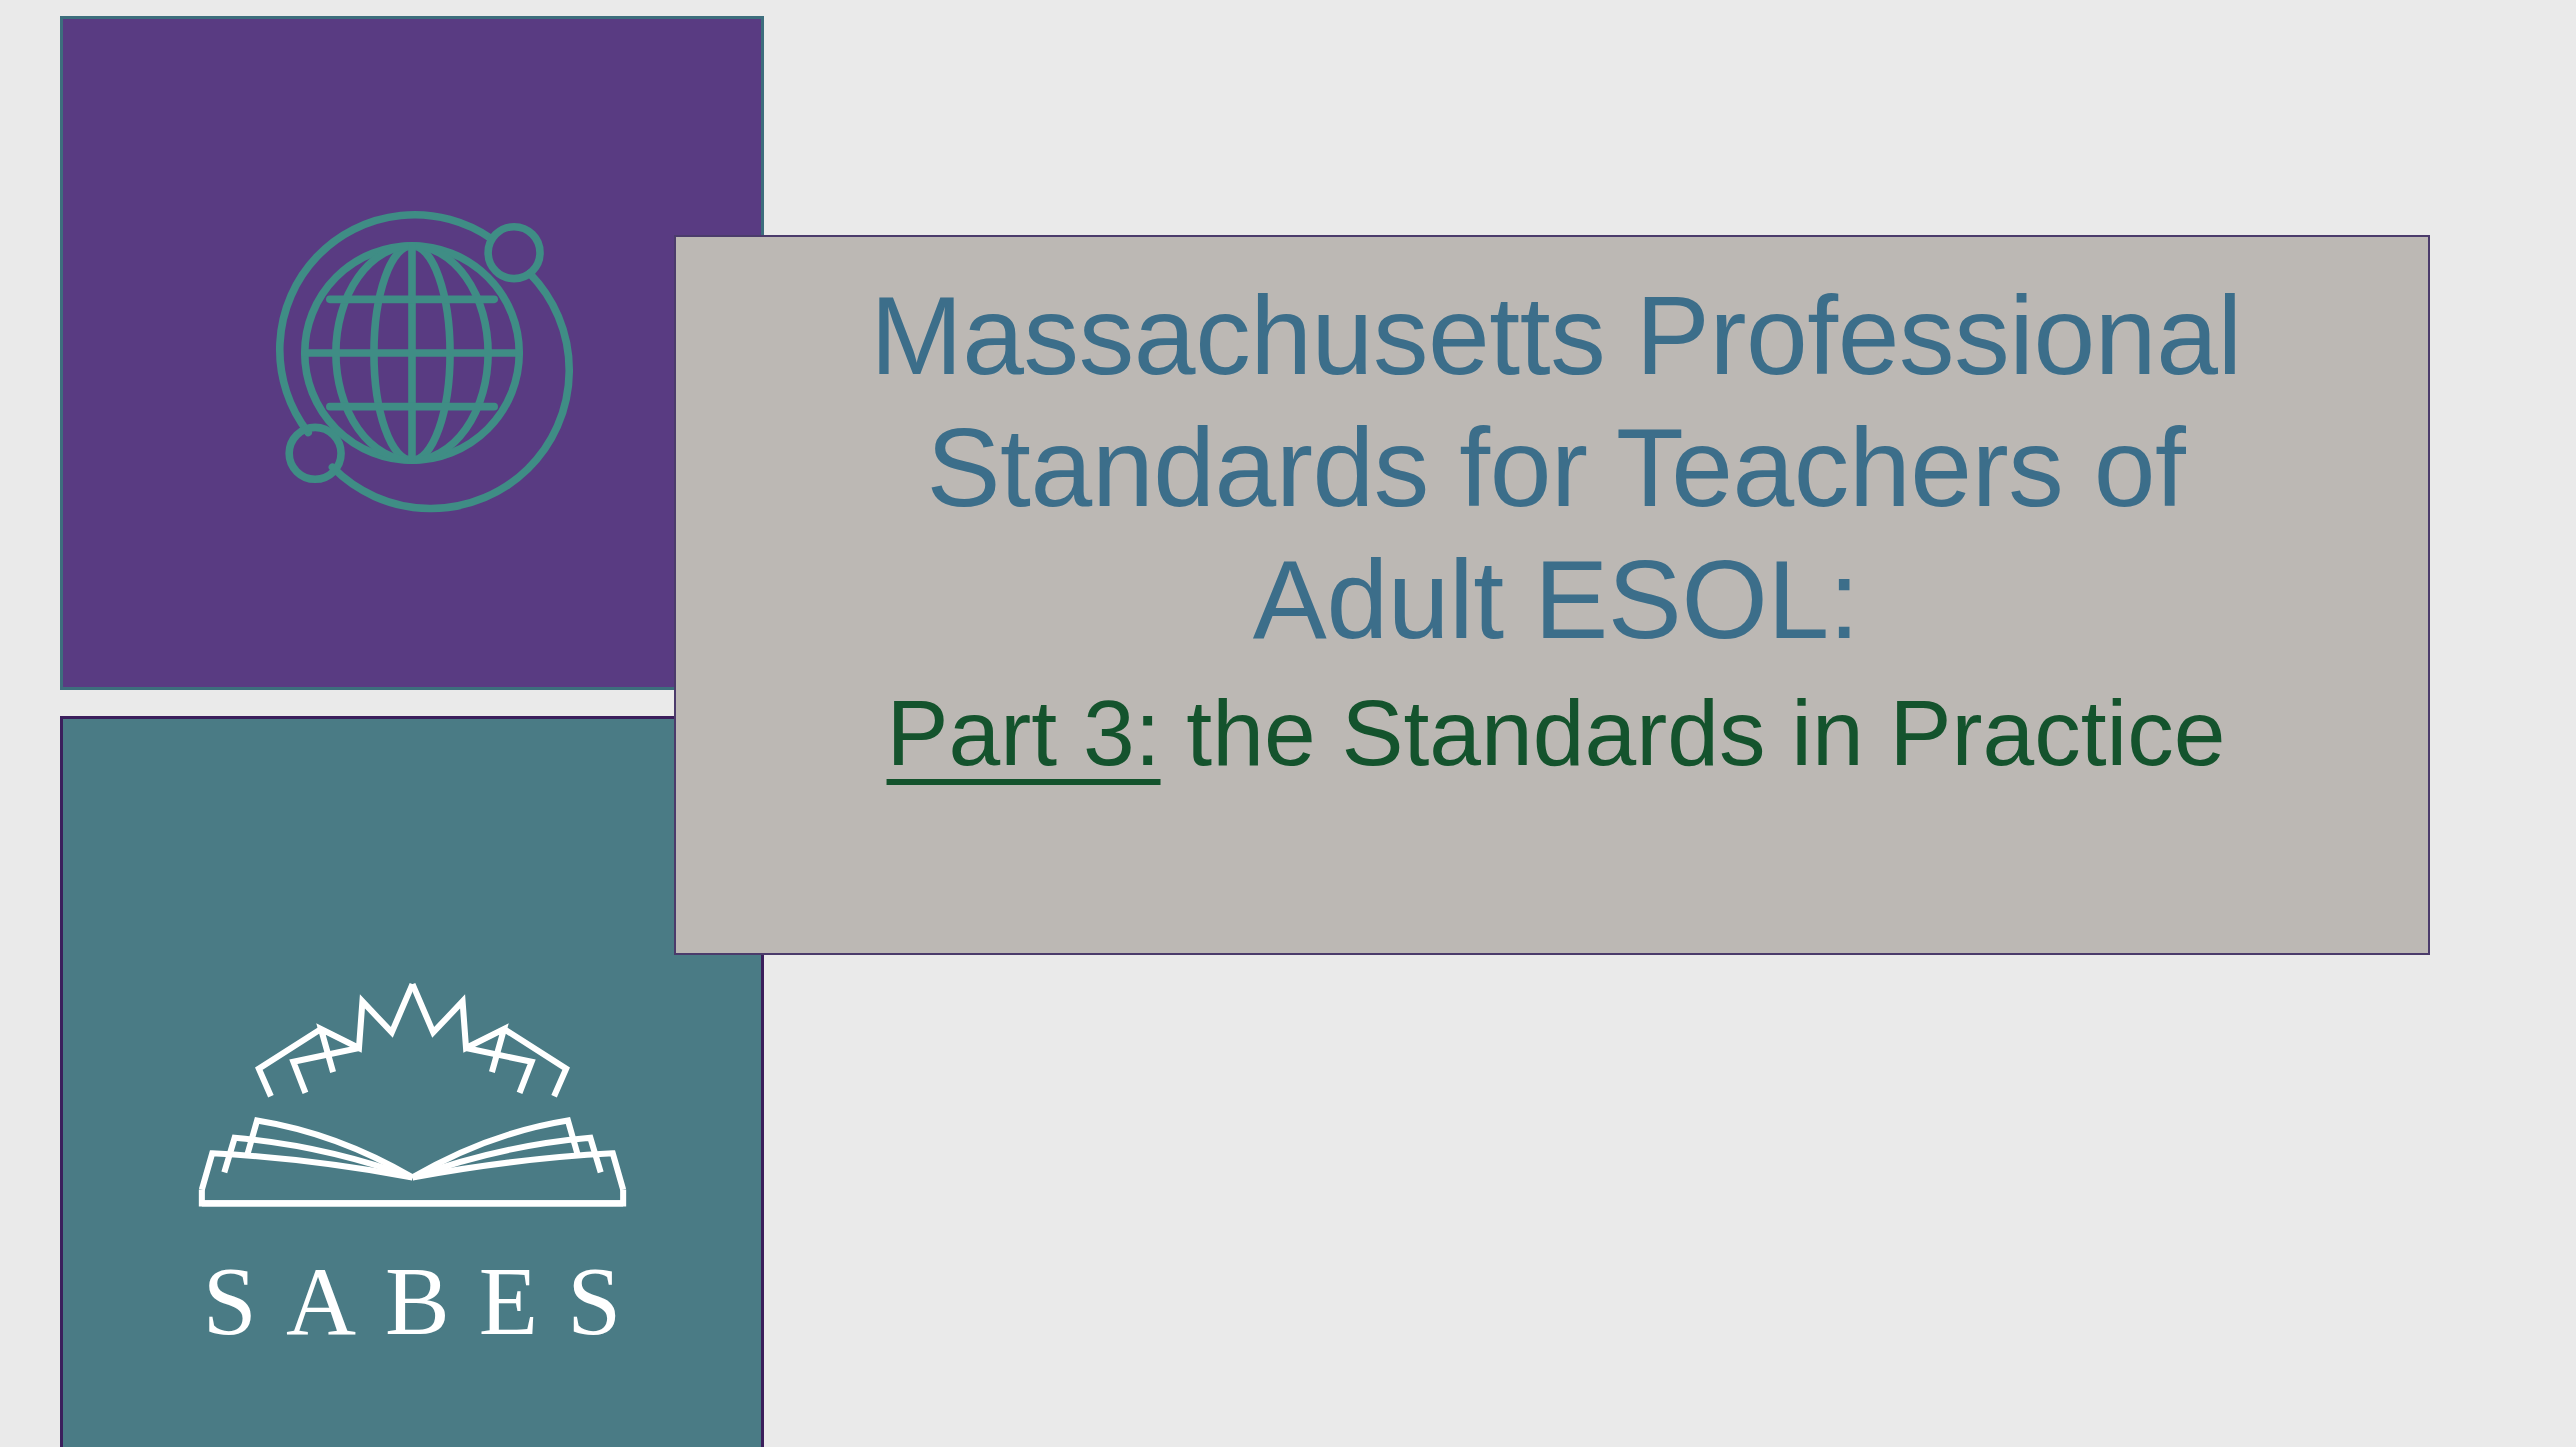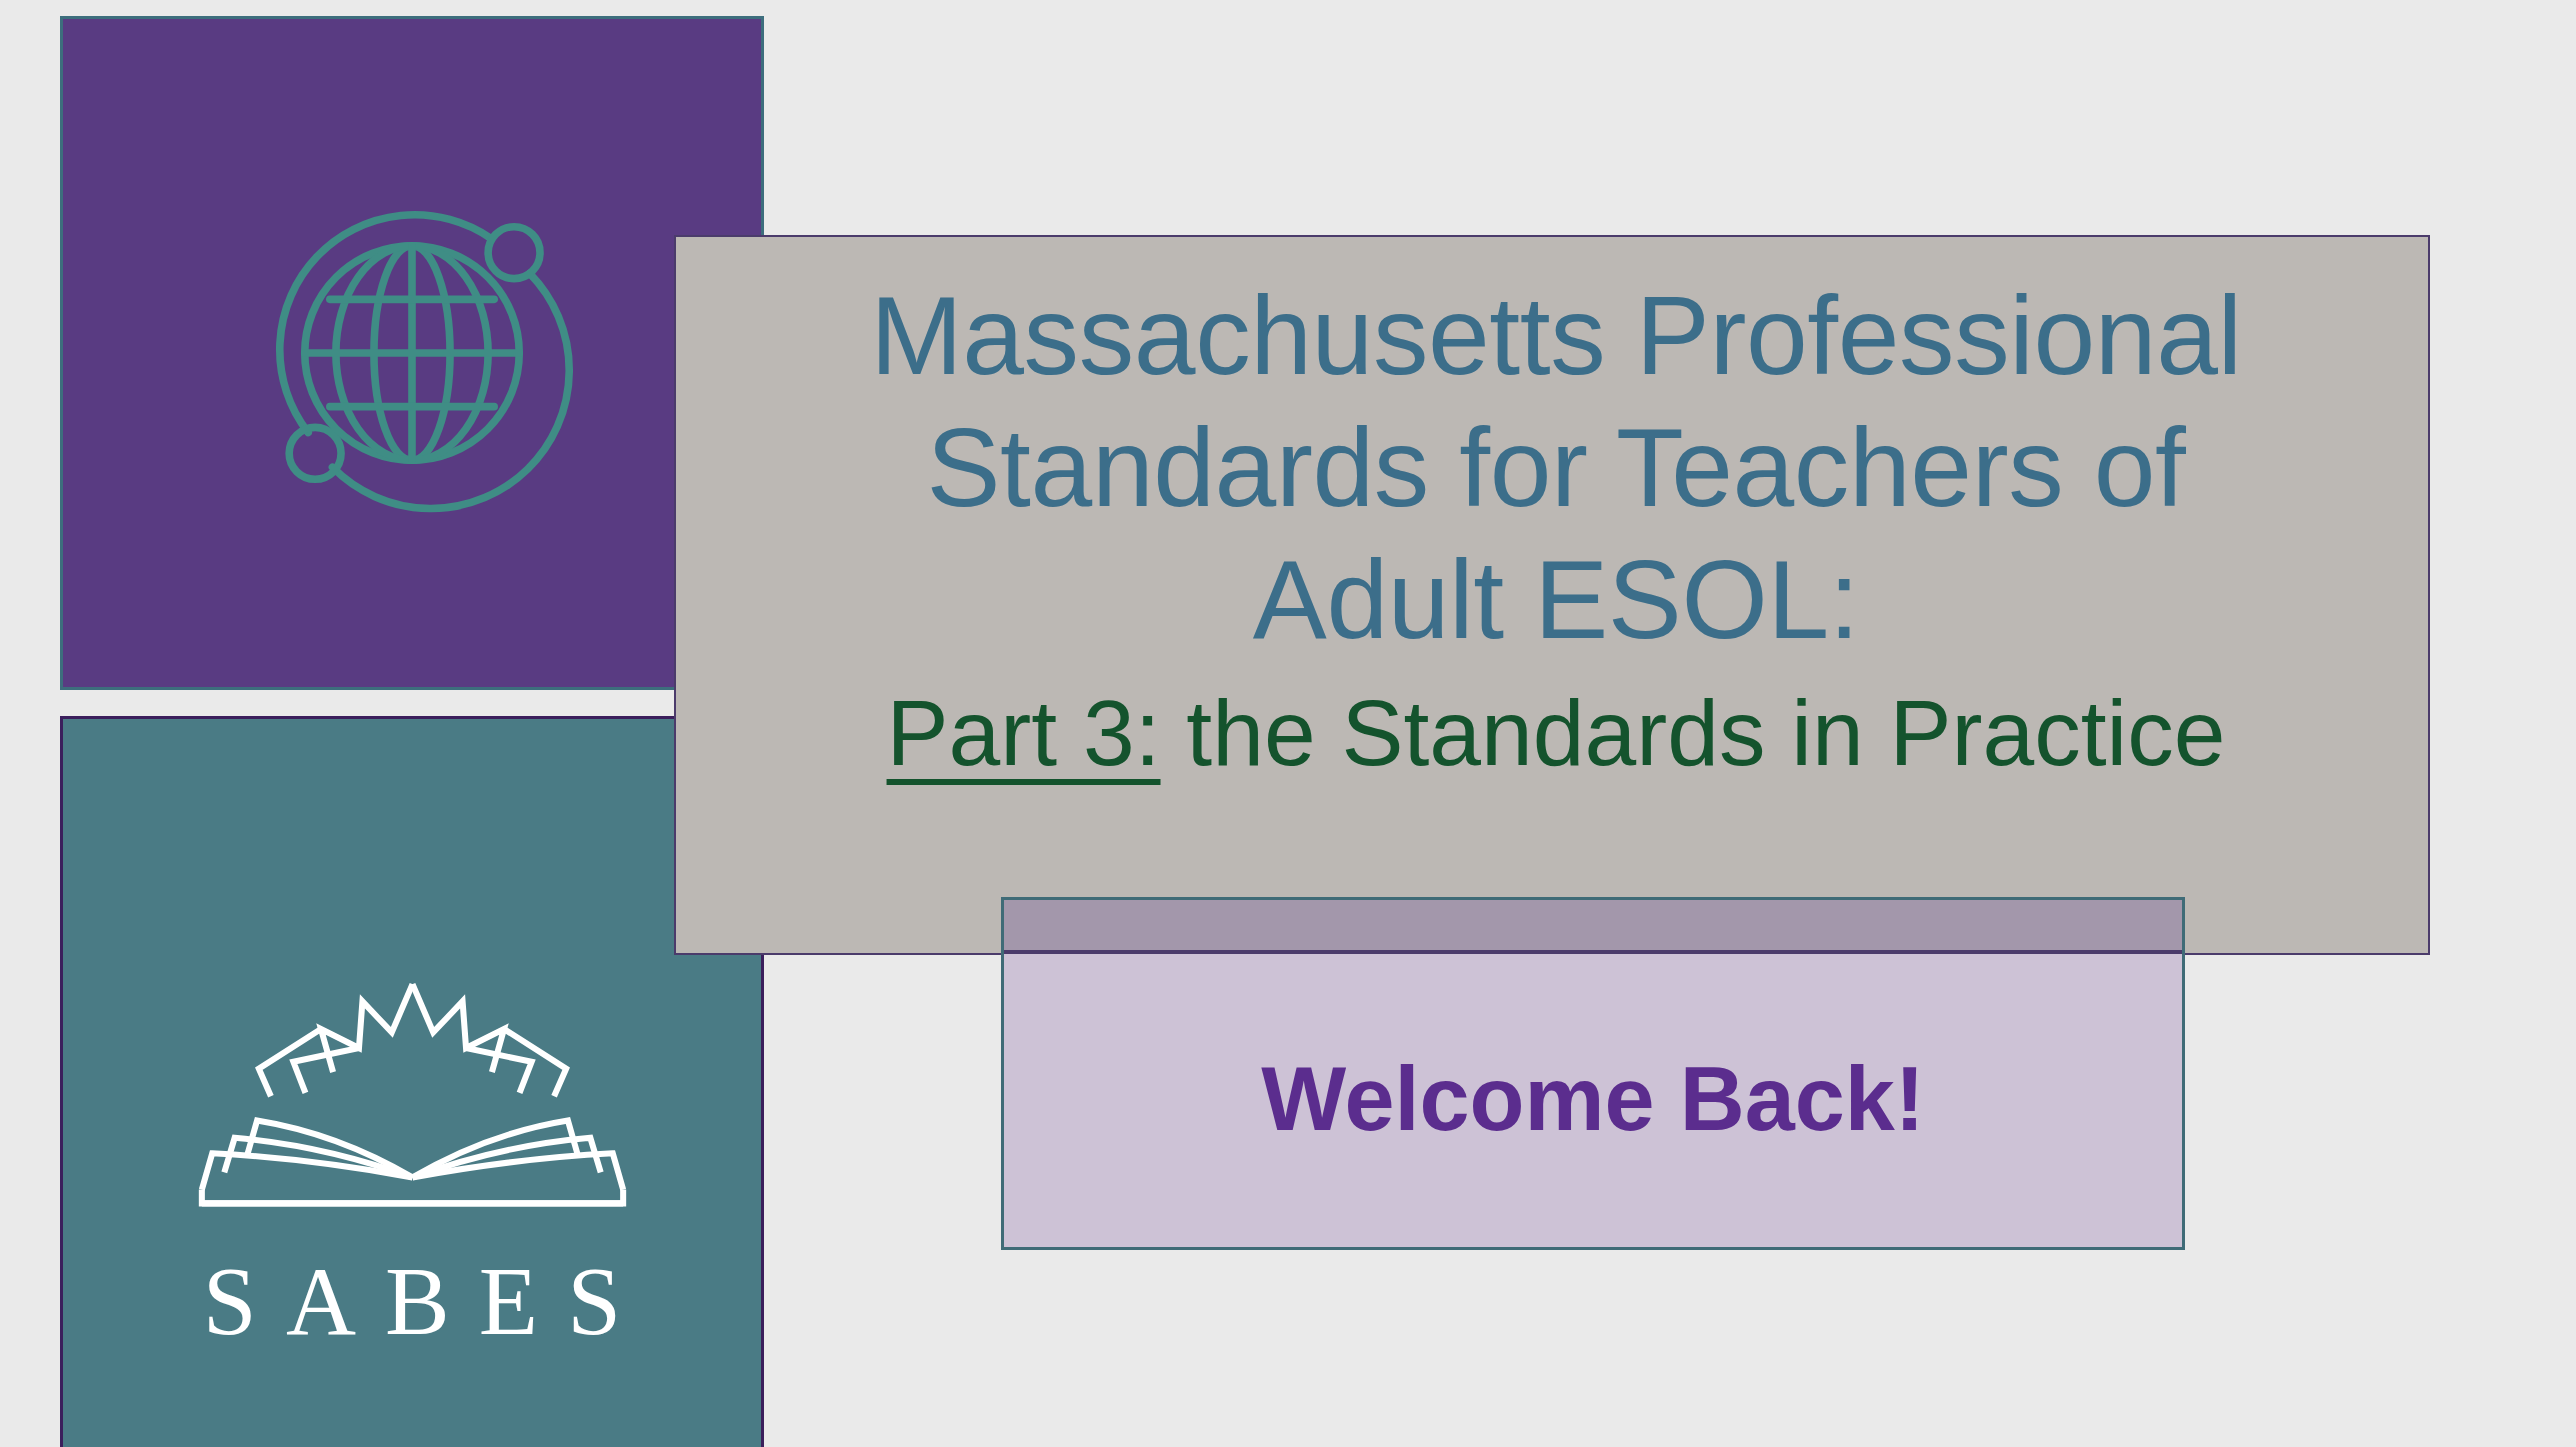--- a/index.html
+++ b/index.html
@@ -186,19 +186,15 @@
     <div id="sabes-wordmark">SABES</div>
   </div>
 
   <div id="title-card">
     <div id="title-main">Massachusetts Professional
 Standards for Teachers of
 Adult ESOL:</div>
     <div id="title-sub"><span class="u">Part 3:</span><span> the Standards in Practice</span></div>
   </div>
 
-  <div id="welcome-box">
-    <div id="welcome-overlap"></div>
-    <div id="welcome-text">Welcome Back!</div>
-  </div>
 
 </div>
 
 
 </body></html>

